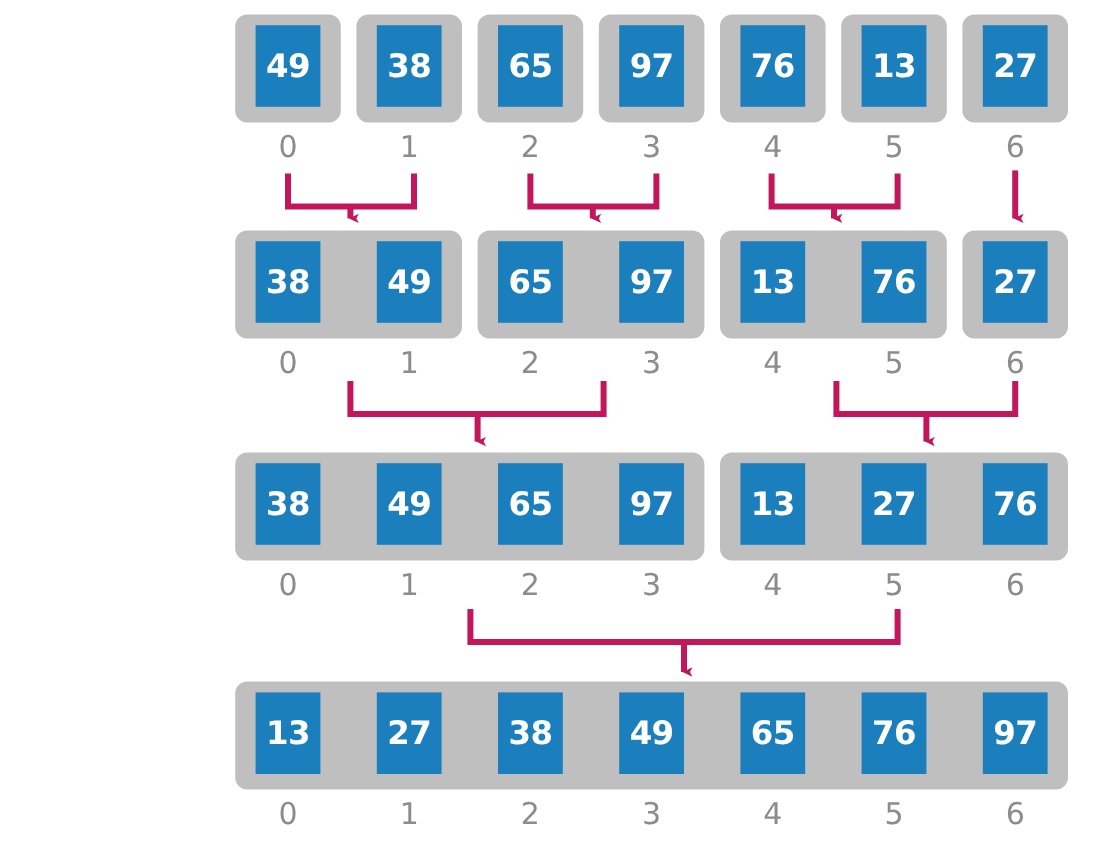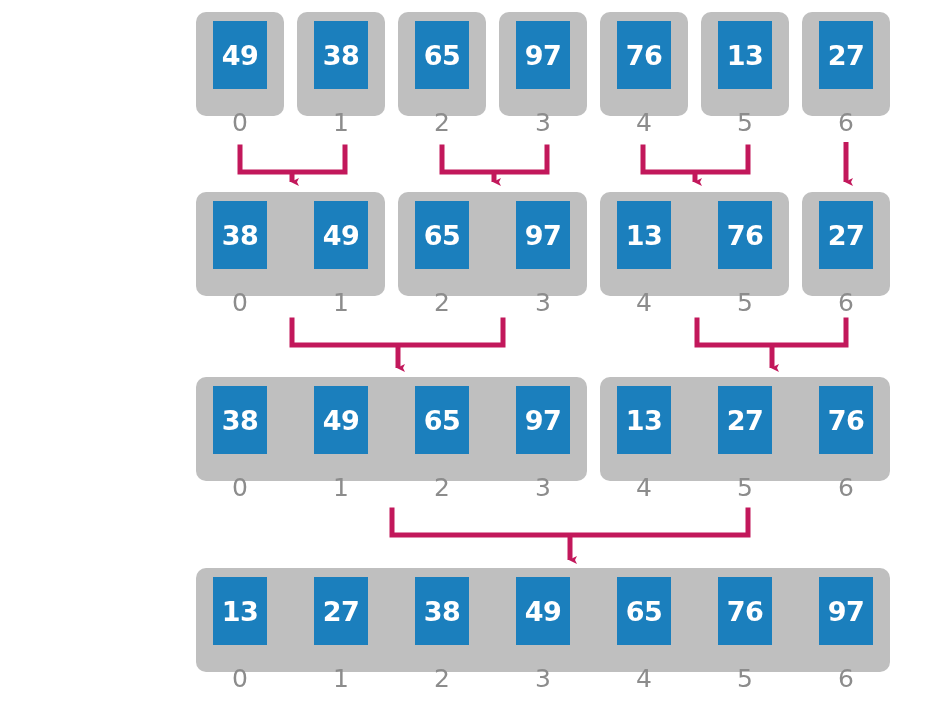--- a/index.html
+++ b/index.html
@@ -26,21 +26,21 @@
   .seq-row {
     position: absolute;
     left: 196px;
     height: 86px;
   }
 
   
   .group {
     position: absolute;
     top: 0;
-    height: 104px;
+    height: 90px;
     background: #bfbfbf;
     border-radius: 10px;
     box-sizing: border-box;
   }
 
   .cell {
     position: absolute;
     top: 9px;
     width: 54px;
     height: 68px;

